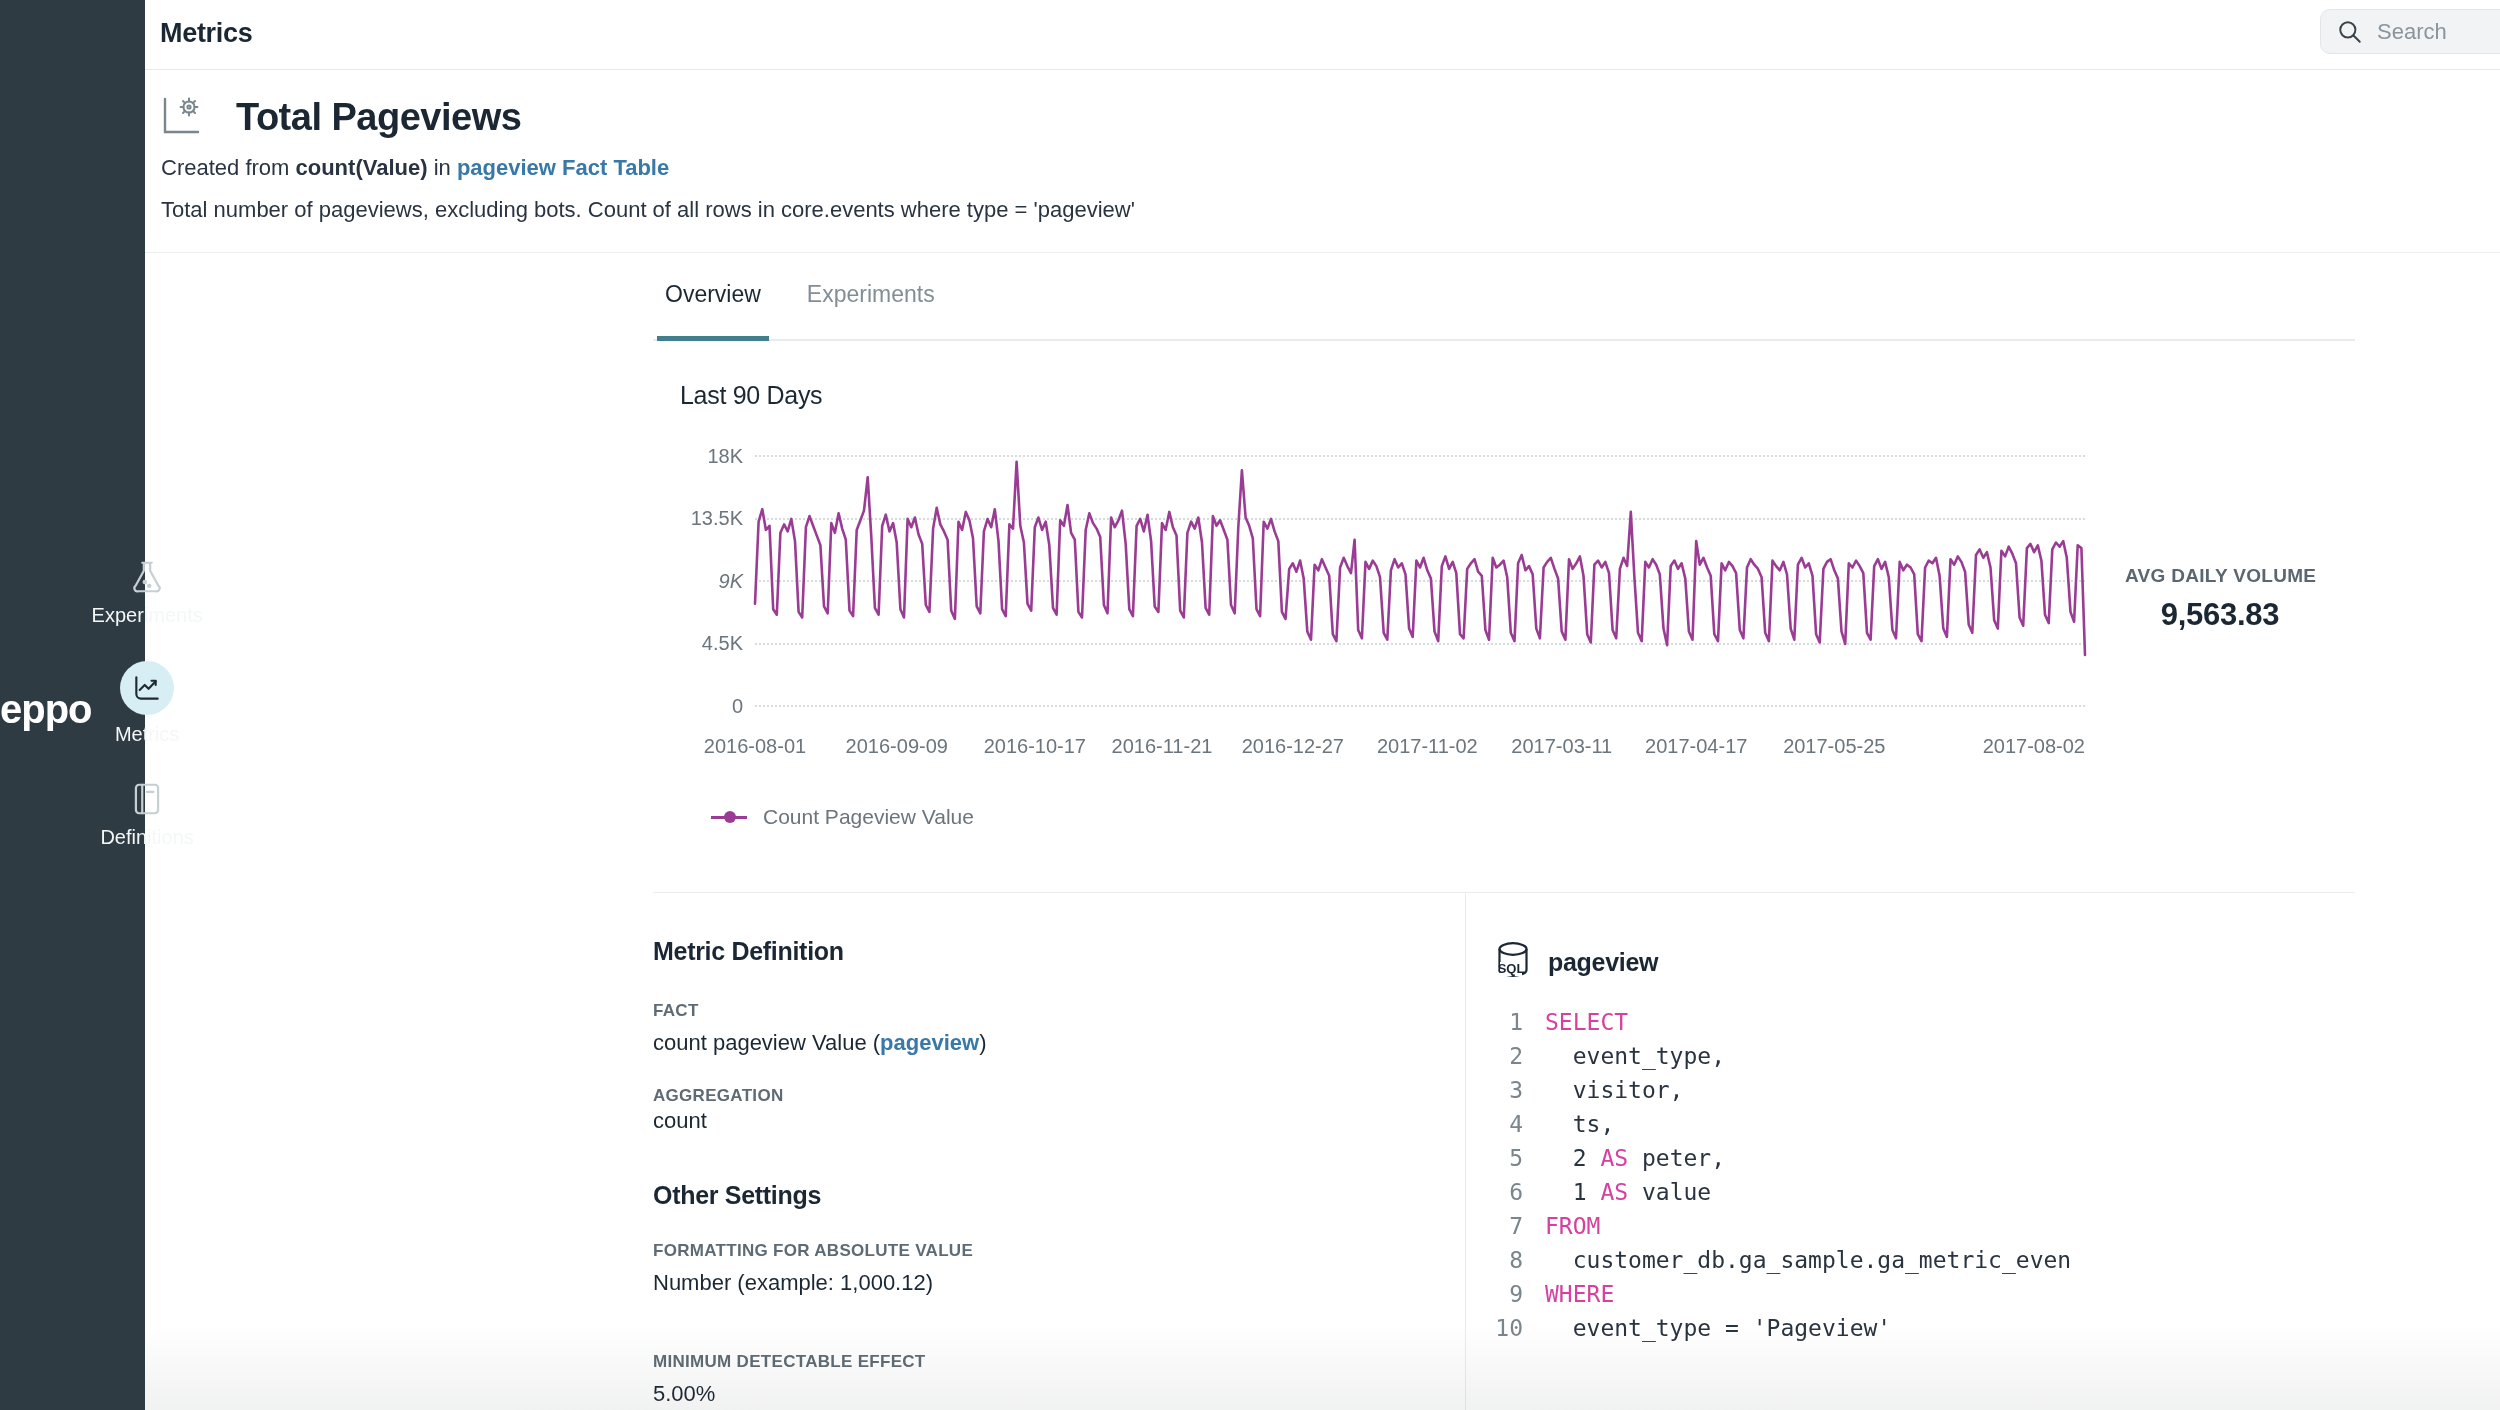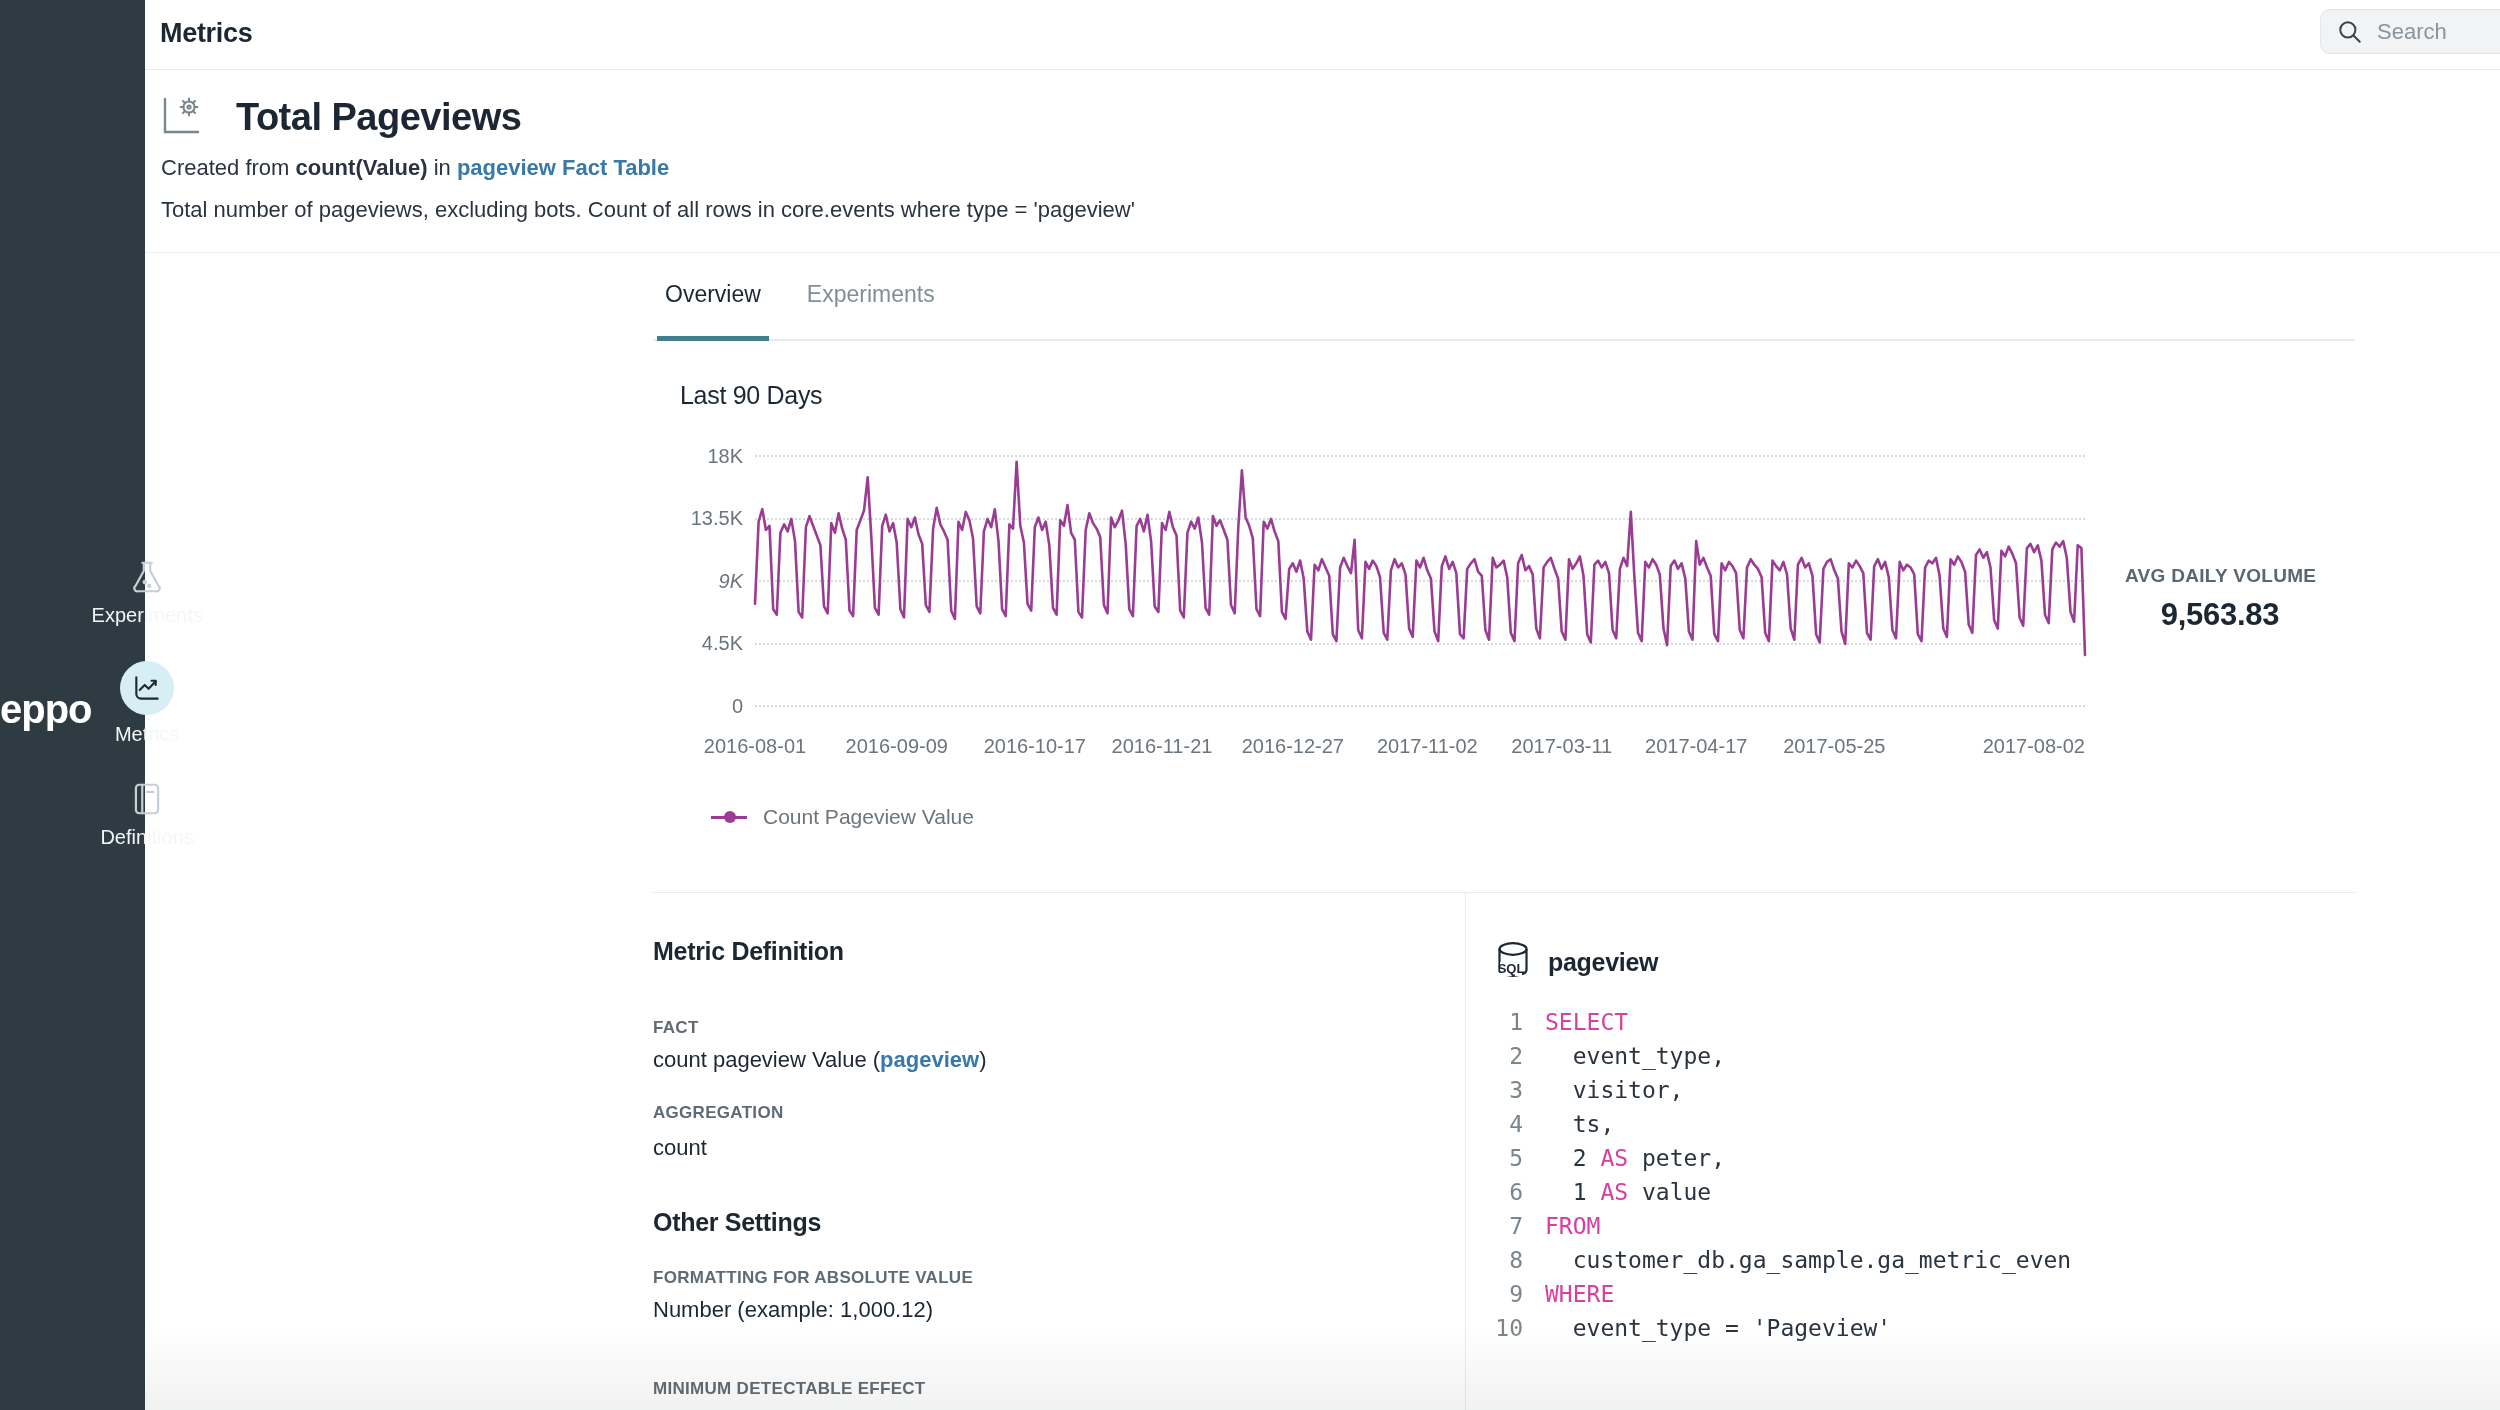--- a/index.html
+++ b/index.html
@@ -198,26 +198,26 @@
     </div>
 
     <div class="avg-block">
       <div class="avg-label">AVG DAILY VOLUME</div>
       <div class="avg-value">9,563.83</div>
     </div>
   </div>
 
   <div class="left-col">
     <div class="sec-heading" style="margin-top:44px;">Metric Definition</div>
-    <div class="field-label" style="margin-top:52px;">FACT</div>
+    <div class="field-label" style="margin-top:35px;">FACT</div>
     <div class="field-value" style="margin-top:9px;">
       <span>count pageview Value (</span><a class="link">pageview</a><span>)</span>
     </div>
     <div class="field-label" style="margin-top:30px;">AGGREGATION</div>
-    <div class="field-value" style="margin-top:12px;">count</div>
+    <div class="field-value" style="margin-top:2px;">count</div>
 
     <div class="sec-heading" style="margin-top:47px;">Other Settings</div>
     <div class="field-label" style="margin-top:31px;">FORMATTING FOR ABSOLUTE VALUE</div>
     <div class="field-value" style="margin-top:9px;">Number (example: 1,000.12)</div>
     <div class="field-label" style="margin-top:56px;">MINIMUM DETECTABLE EFFECT</div>
     <div class="field-value" style="margin-top:9px;">5.00%</div>
   </div>
 
   <div class="v-divider"></div>
 

